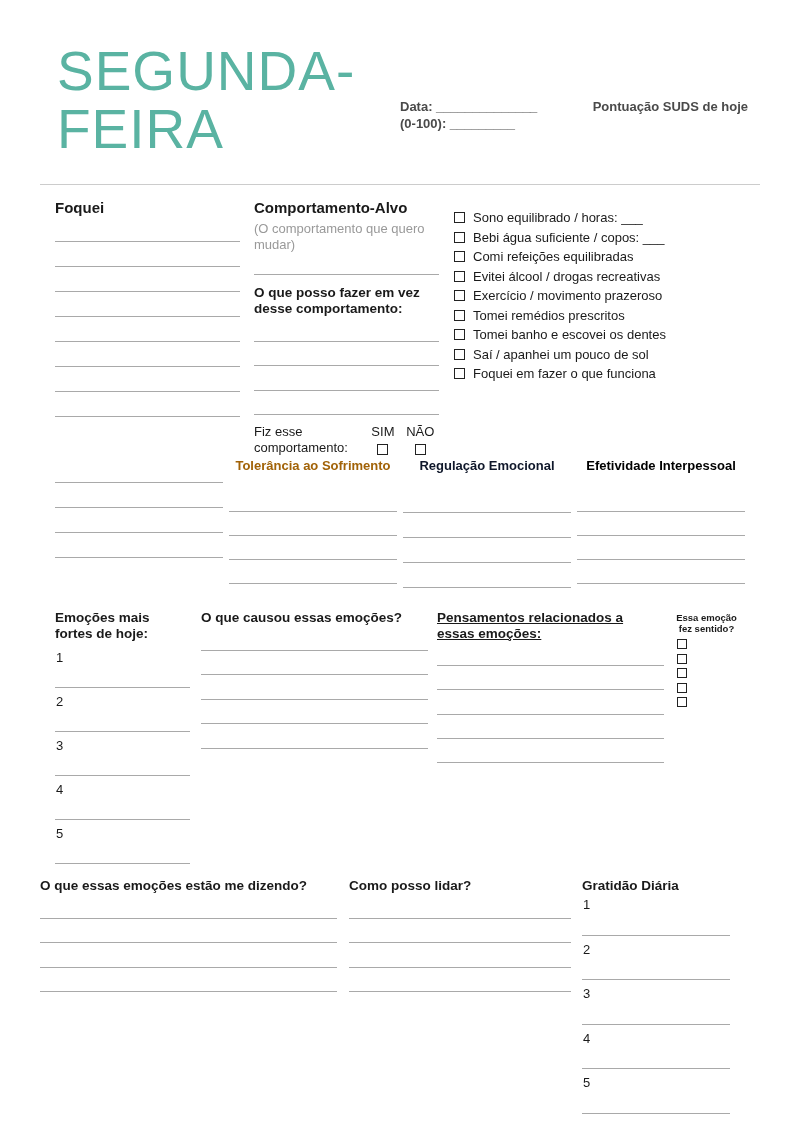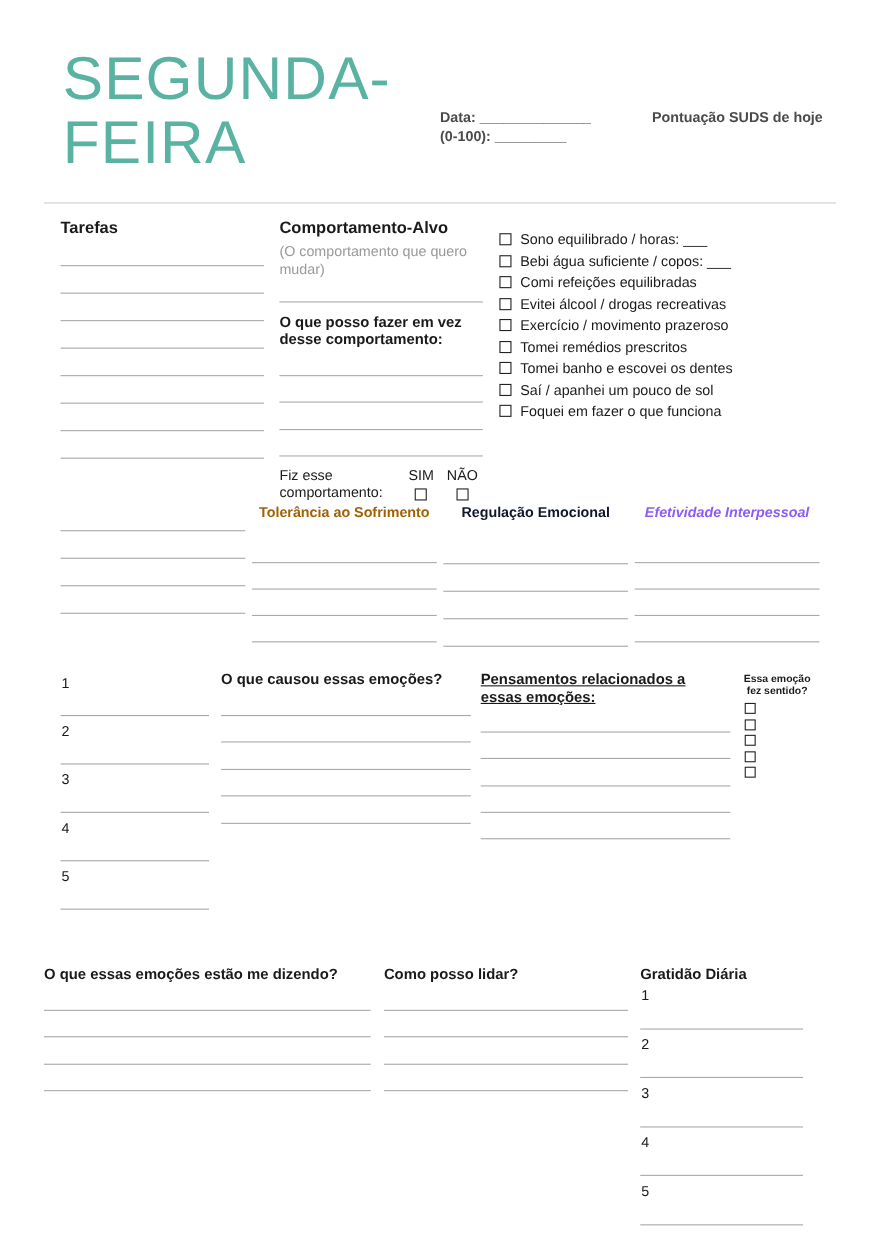--- a/index.html
+++ b/index.html
@@ -95,21 +95,21 @@
     </div>
     <div>
       <span>(0-100): _________</span>
     </div>
   </div>
   <div class="divider"></div>
 
   <div class="top-grid">
 
     <div class="col-tasks">
-      <h2>Tarefas</h2>
+      <h2>Foquei</h2>
       <div class="wline"></div>
       <div class="wline"></div>
       <div class="wline"></div>
       <div class="wline"></div>
       <div class="wline"></div>
       <div class="wline"></div>
       <div class="wline"></div>
       <div class="wline"></div>
     </div>
 
@@ -201,31 +201,32 @@
       <div class="wline"></div>
     </div>
     <div class="skill-col">
       <div class="skill-head" style="color: #0f172a;">Regulação Emocional</div>
       <div class="wline"></div>
       <div class="wline"></div>
       <div class="wline"></div>
       <div class="wline"></div>
     </div>
     <div class="skill-col tall-head">
-      <div class="skill-head" style="color: #8b5cf6; font-style: italic;">Efetividade Interpessoal</div>
+      <div class="skill-head" style="color: #000000;">Efetividade Interpessoal</div>
       <div class="wline"></div>
       <div class="wline"></div>
       <div class="wline"></div>
       <div class="wline"></div>
     </div>
   </div>
 
   <div class="emo-grid">
 
     <div class="emo-a">
+      <h3>Emoções mais fortes de hoje:</h3>
       <div>
 
           <div class="num-item">
             <span class="num">1</span>
           </div>
 
           <div class="num-item">
             <span class="num">2</span>
           </div>
 

